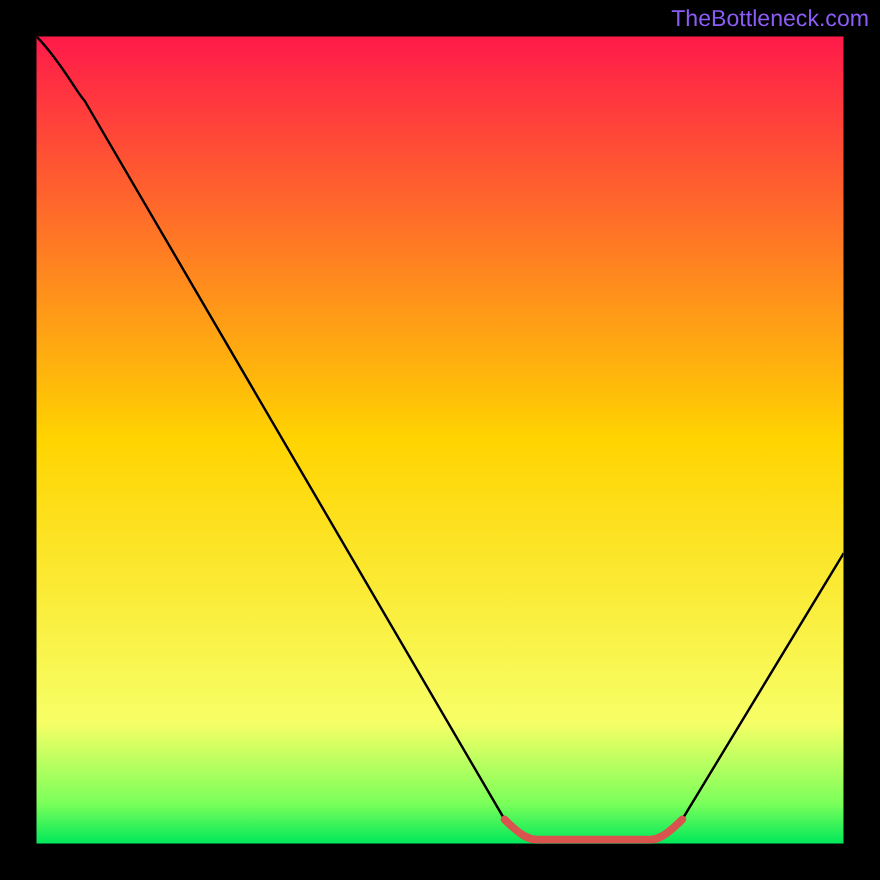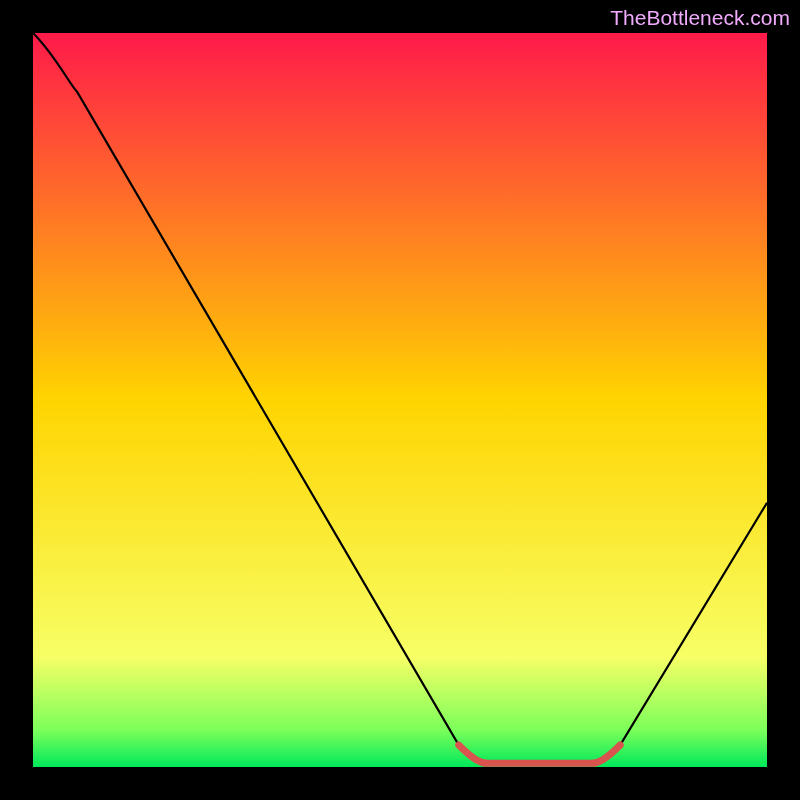--- a/index.html
+++ b/index.html
@@ -14,21 +14,21 @@
   .container {
     width: 800px;
     height: 800px;
     position: relative;
     background: #000;
   }
   .watermark {
     position: absolute;
     top: 6px;
     right: 10px;
-    color: #f0abfc;
+    color: #8b5cf6;
     font-size: 21px;
     font-weight: 500;
     z-index: 10;
   }
   .plot-area {
     position: absolute;
     left: 33px;
     top: 33px;
     width: 734px;
     height: 734px;

